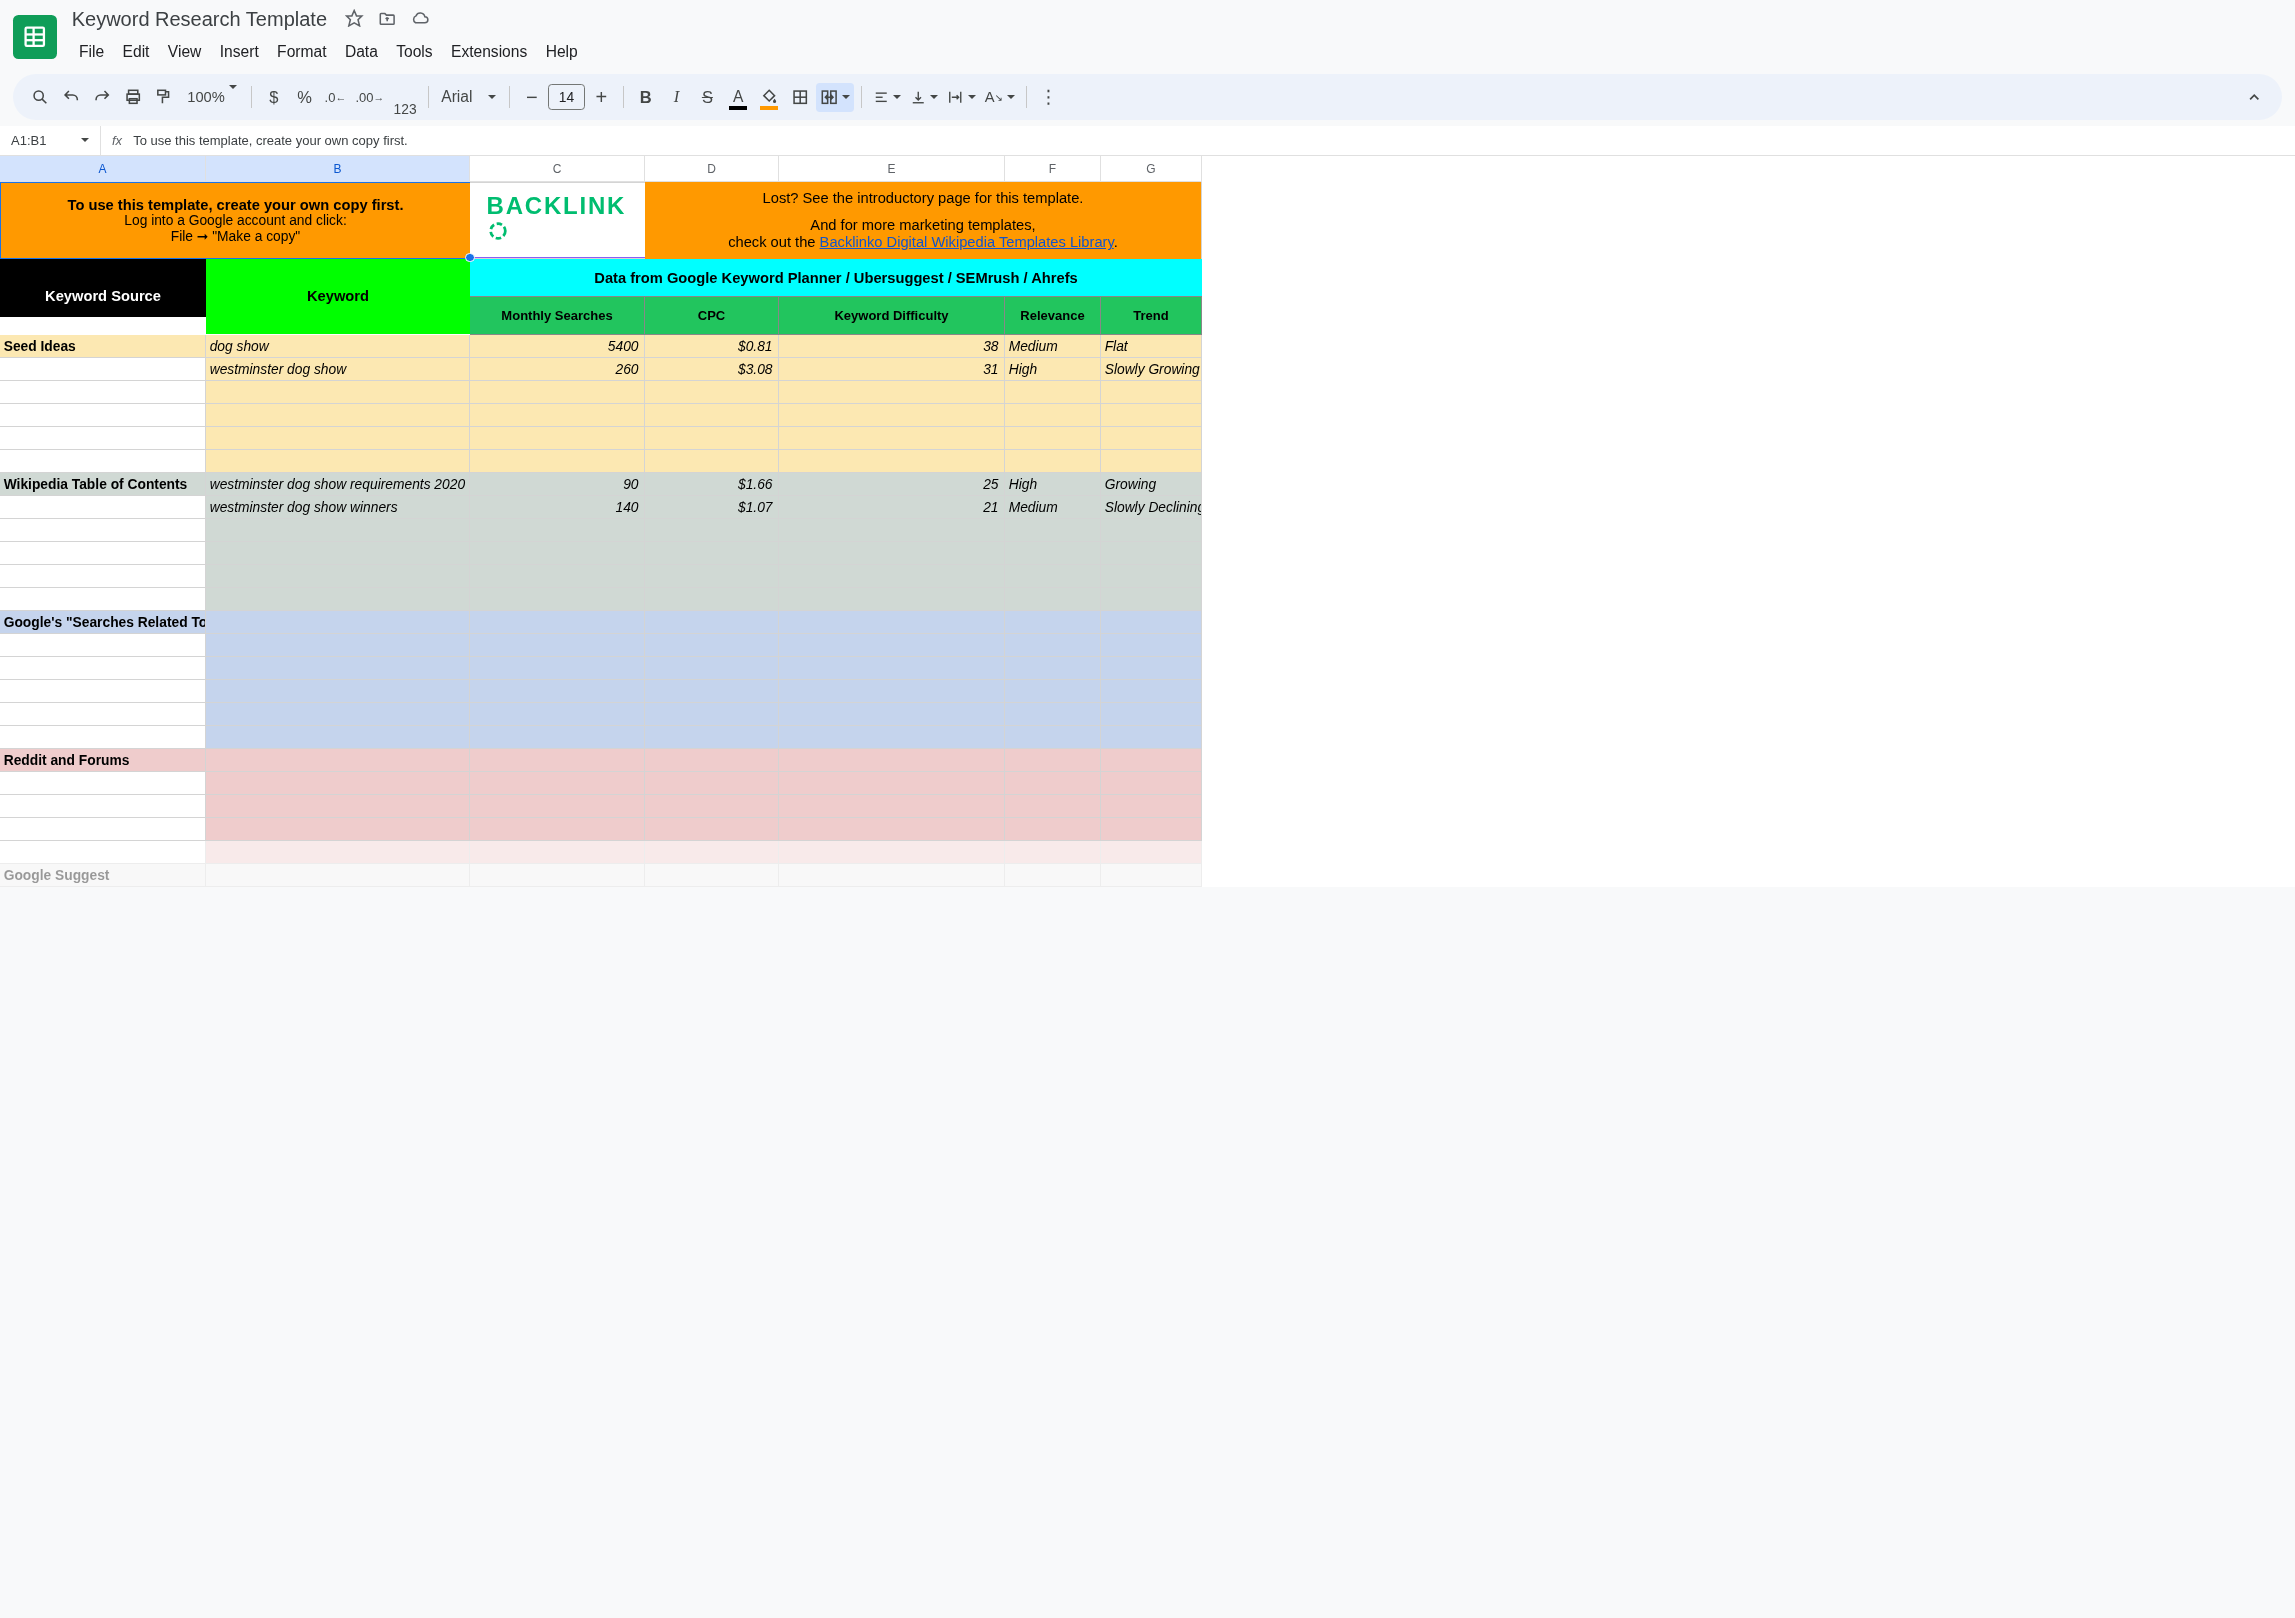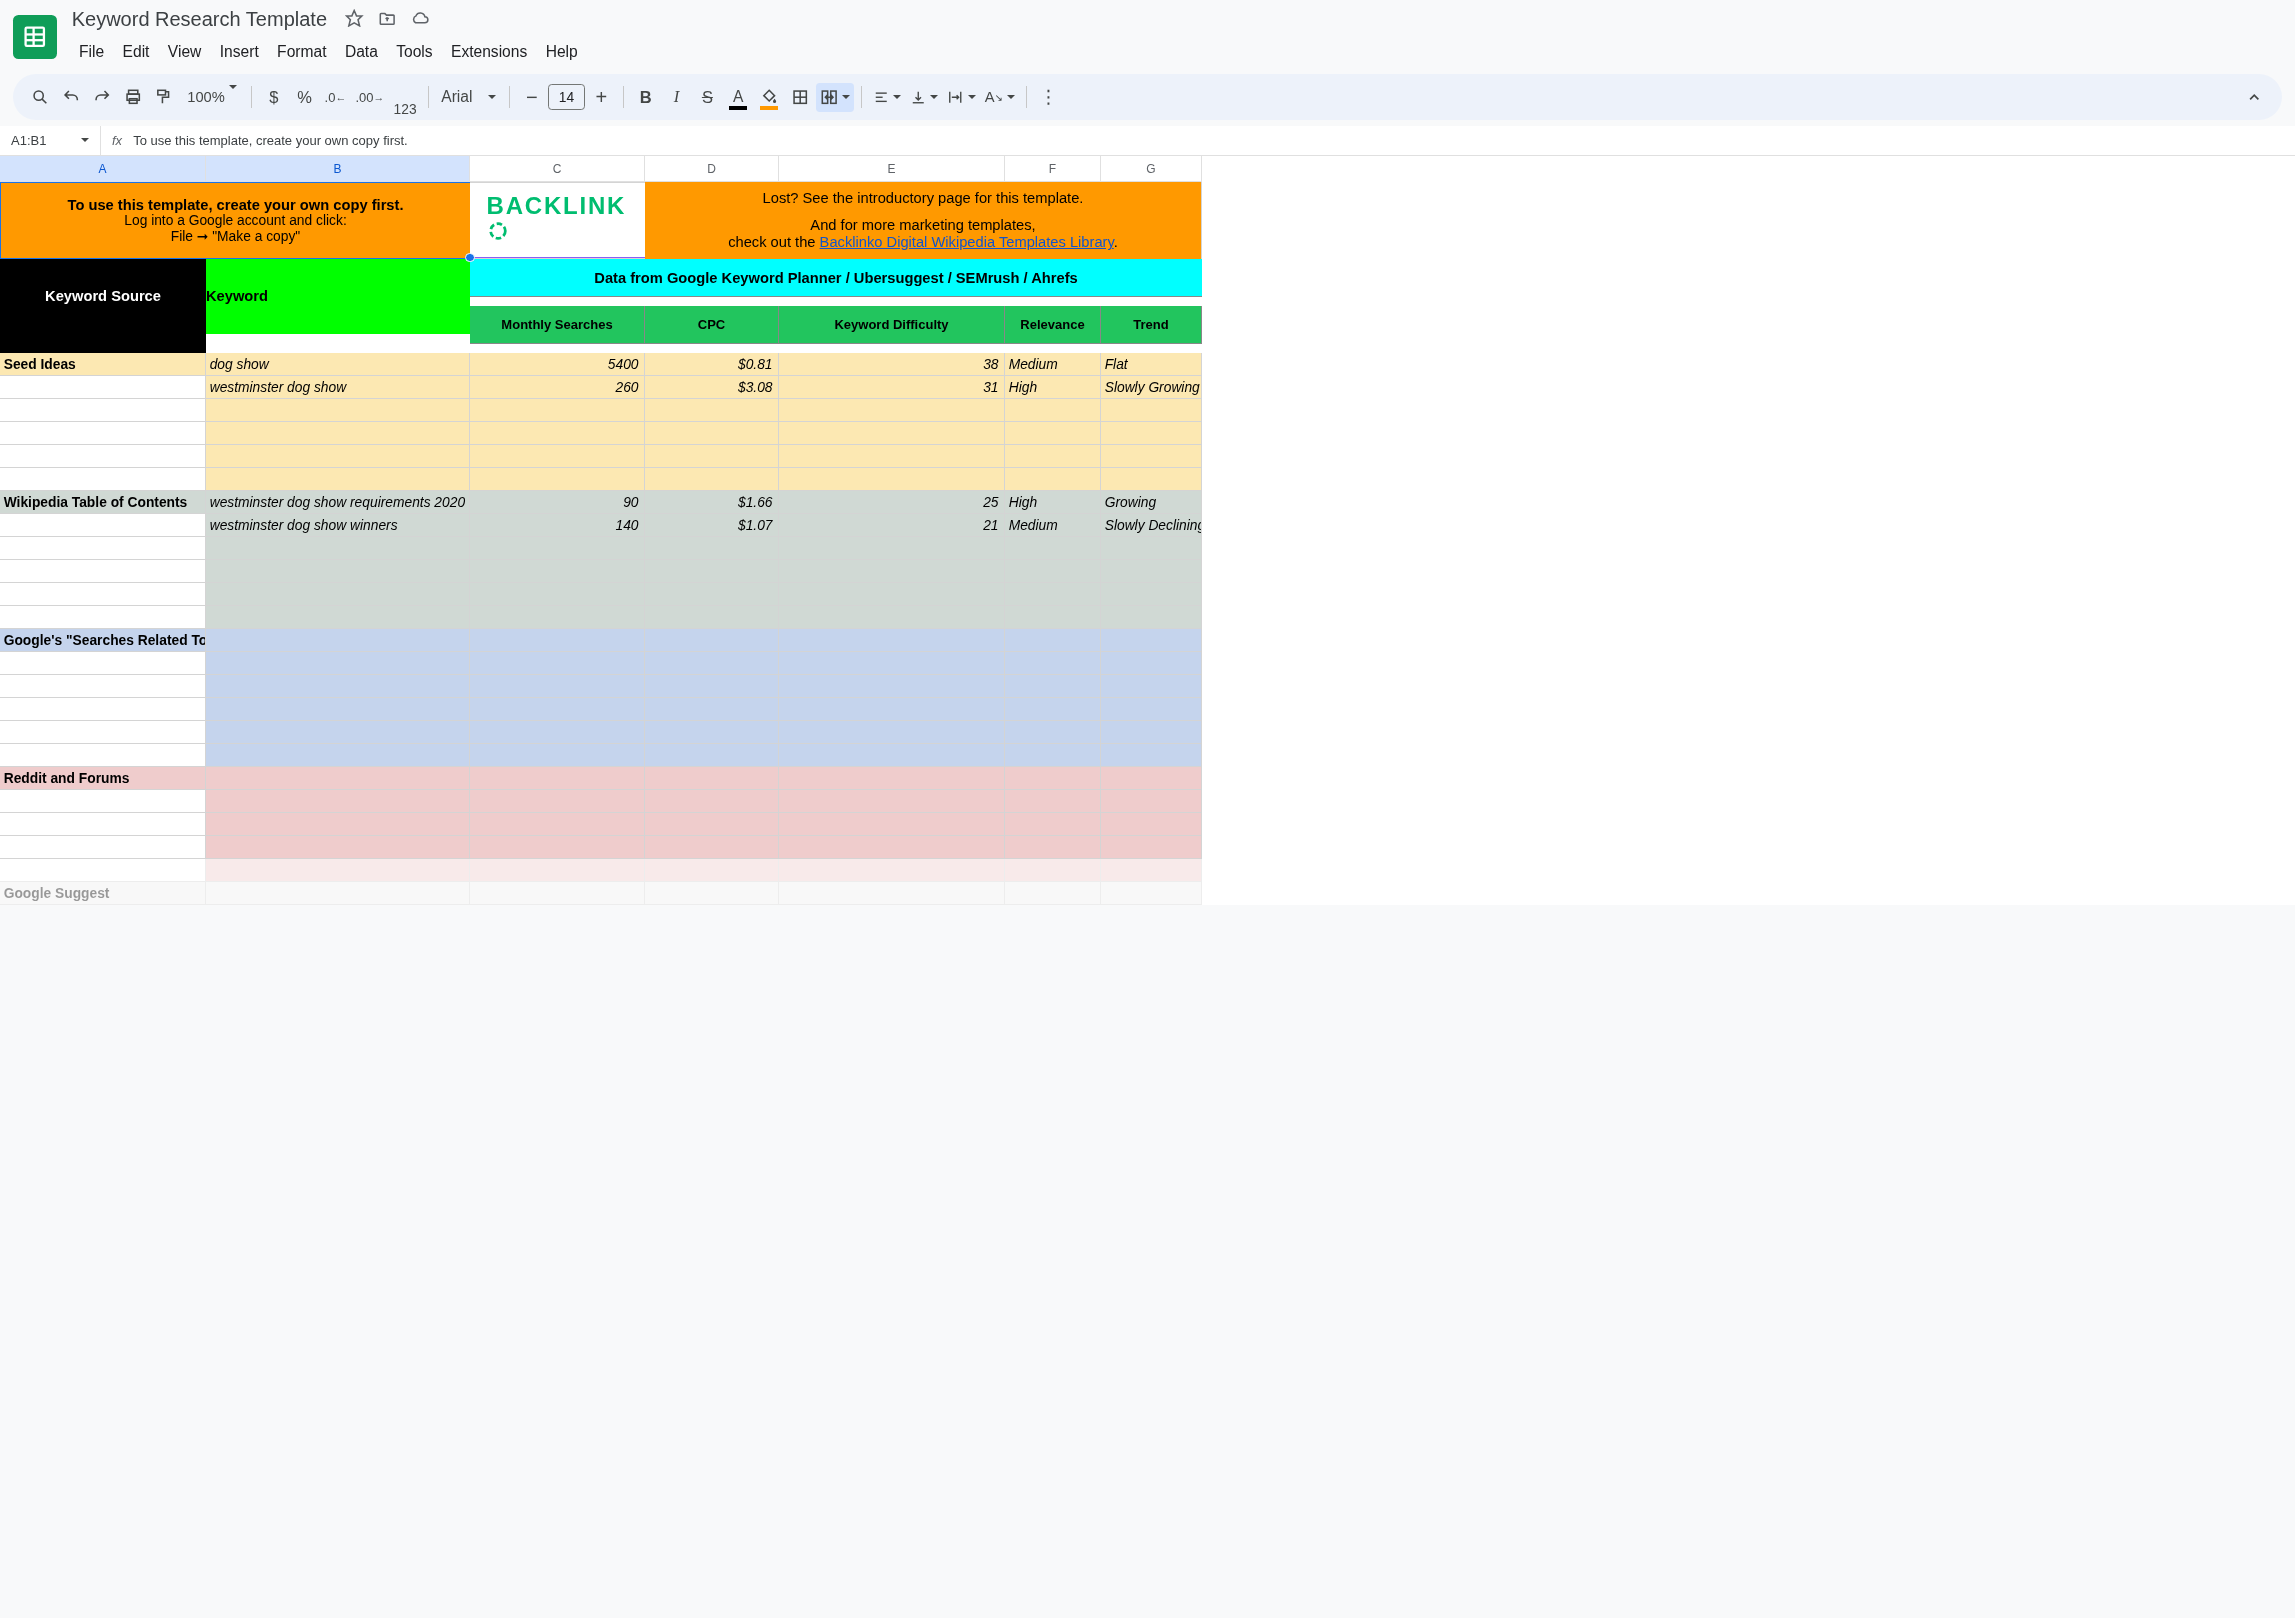--- a/index.html
+++ b/index.html
@@ -44,22 +44,22 @@
 .banner1 .b1l2, .banner1 .b1l3 { font-size: 13.8px; color: #000; }
 
 .banner-logo { background: #8b5cf6; height: 77px; display: flex; align-items: center; justify-content: flex-start; border-top: 0.9px solid #d4d4d4; border-bottom: 0.9px solid #d4d4d4; }
 .logo-box { background: #fff; padding: 9.2px 16.5px; font-size: 24px; font-weight: 900; letter-spacing: 1.8px; color: #00bd70; }
 .logo-box .rot { display: inline-block; }
 
 .banner2 { grid-column: 4 / 8; background: #ff9900; height: 77px; display: flex; flex-direction: column; align-items: center; justify-content: center; font-size: 14.7px; color: #000; border-right: 0.9px solid #d4d4d4; }
 .banner2 div { margin: 0.9px 0; }
 .banner2 a { color: #1155cc; text-decoration: underline; }
 
-.hdr-src { background: #000; color: #fff; font-weight: bold; font-size: 14.7px; text-align: center; height: 94px; line-height: 75px; grid-row: span 2; }
-.hdr-kw { background: #00ff00; color: #000; font-weight: bold; font-size: 14.7px; text-align: left; height: 75px; line-height: 75px; grid-row: span 2; }
+.hdr-src { background: #000; color: #fff; font-weight: bold; font-size: 14.7px; text-align: center; height: 58px; line-height: 75px; grid-row: span 2; }
+.hdr-kw { background: #00ff00; color: #000; font-weight: bold; font-size: 14.7px; text-align: center; height: 75px; line-height: 75px; grid-row: span 2; }
 .hdr-data { grid-column: 3 / 8; background: #00ffff; color: #000; font-weight: bold; font-size: 14.7px; text-align: center; height: 38px; line-height: 38px; border-bottom: 0.9px solid #888; }
 .hdr-sub { background: #22c55e; color: #000; font-weight: bold; font-size: 13px; text-align: center; height: 38px; line-height: 38px; border-right: 0.9px solid #888; border-bottom: 0.9px solid #888; }
 
 .bg-seed { background: #fce8b2; }
 .bg-wiki { background: #d0d9d4; }
 .bg-related { background: #c5d4ed; }
 .bg-reddit { background: #efcccc; }
 .bg-suggest { background: #efefef; }
 
 .src-label { font-weight: bold; font-size: 13.8px; color: #000; }

